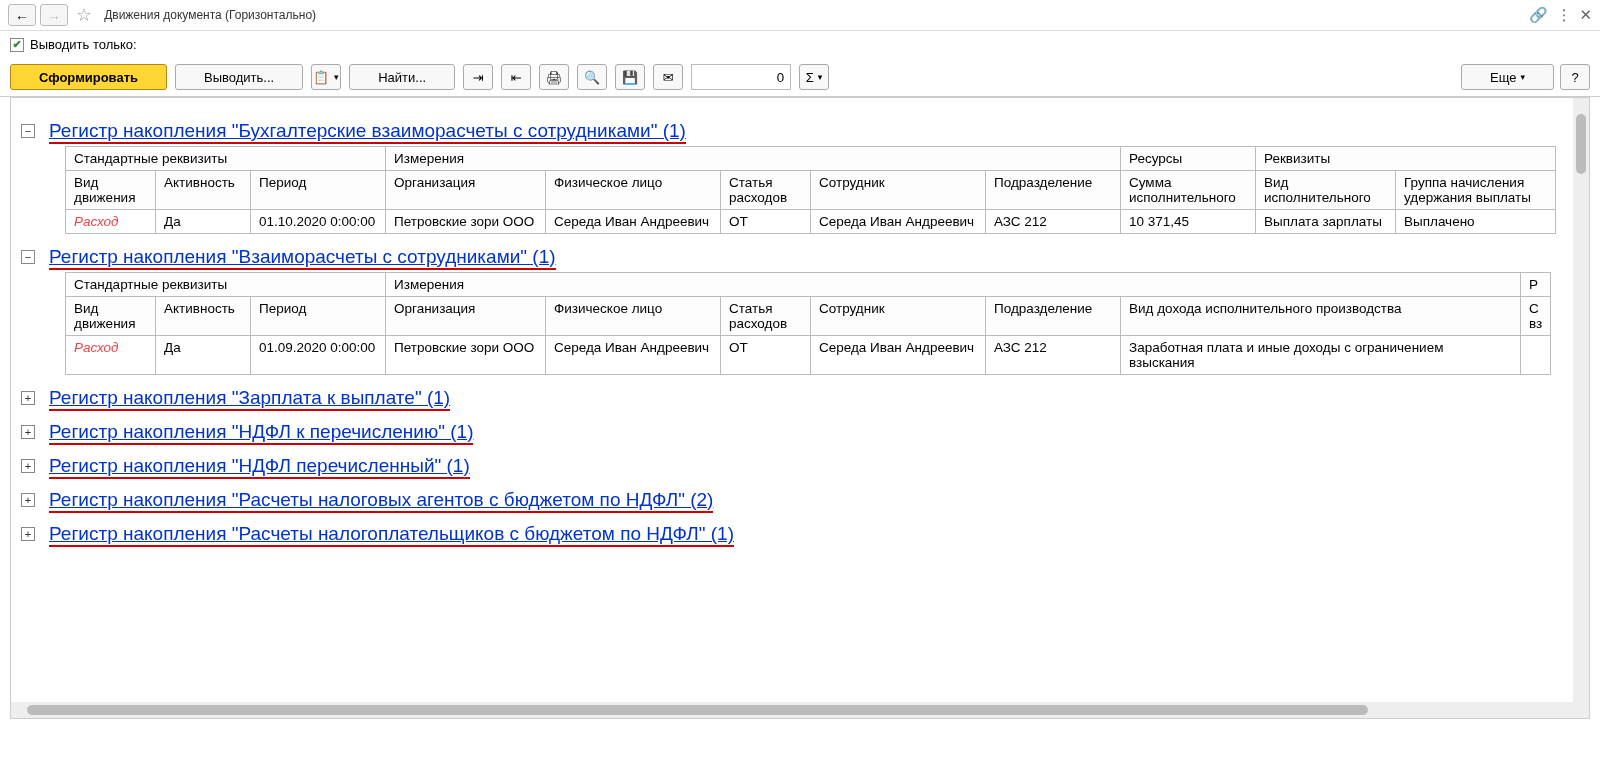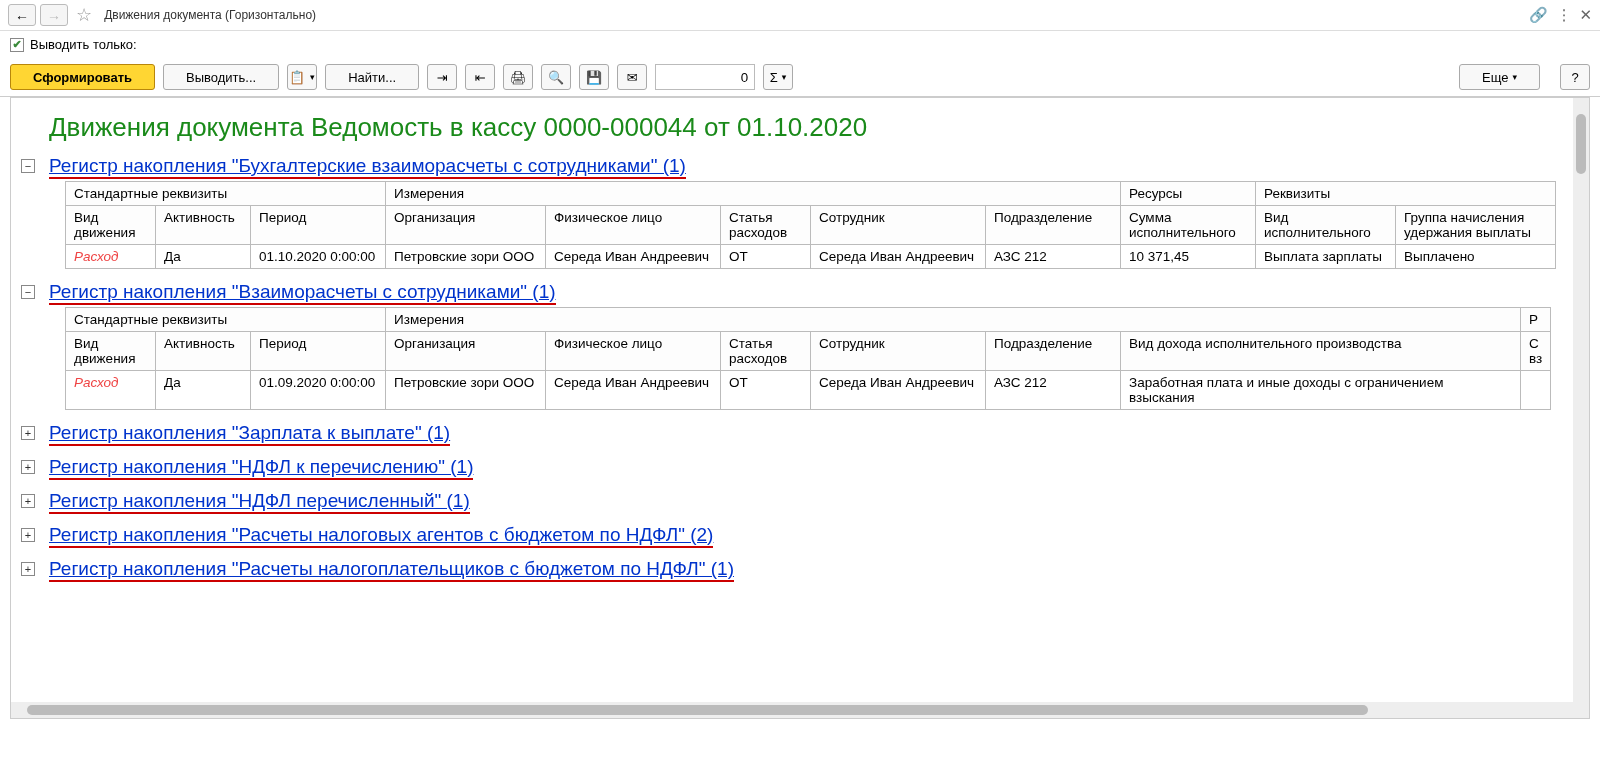--- a/index.html
+++ b/index.html
@@ -79,21 +79,21 @@
   .toolbar {
     padding: 6px 10px;
     display: flex;
     align-items: center;
     gap: 8px;
     border-bottom: 1px solid #ccc;
   }
   .btn {
     border: 1px solid #aaa;
     background: #f8f8f8;
-    padding: 4px 22px;
+    padding: 4px 28px;
     border-radius: 3px;
     cursor: pointer;
     display: inline-flex;
     align-items: center;
     gap: 4px;
     font-size: 13px;
     height: 26px;
   }
   .btn-primary {
     background: #ffd633;
@@ -108,21 +108,21 @@
   .num-input {
     border: 1px solid #bbb;
     padding: 3px 6px;
     width: 100px;
     text-align: right;
     height: 26px;
   }
   .toolbar-right {
     margin-left: auto;
     display: flex;
-    gap: 20px;
+    gap: 6px;
   }
   .report-area {
     position: relative;
     height: 622px;
     overflow: auto;
     border: 1px solid #ccc;
     margin: 0 10px 10px 10px;
     background: #fff;
   }
   .report-inner {
@@ -248,21 +248,20 @@
     <div class="btn">
         <span>Еще</span> 
         <span style="font-size:9px">▾</span>
       </div>
     <div class="btn btn-icon">?</div>
   </div>
 </div>
 
 <div class="report-area">
   <div class="report-inner">
-    <div class="report-title">Движения документа Ведомость в кассу 0000-000044 от 01.10.2020</div>
 
     <div class="reg-link-row">
       <div class="toggle">−</div>
       <span class="reg-link">Регистр накопления "Бухгалтерские взаиморасчеты с сотрудниками" (1)</span>
     </div>
     <table class="data">
       <tbody>
           <tr>
         <th colspan="3">Стандартные реквизиты</th>
         <th colspan="5">Измерения</th>

